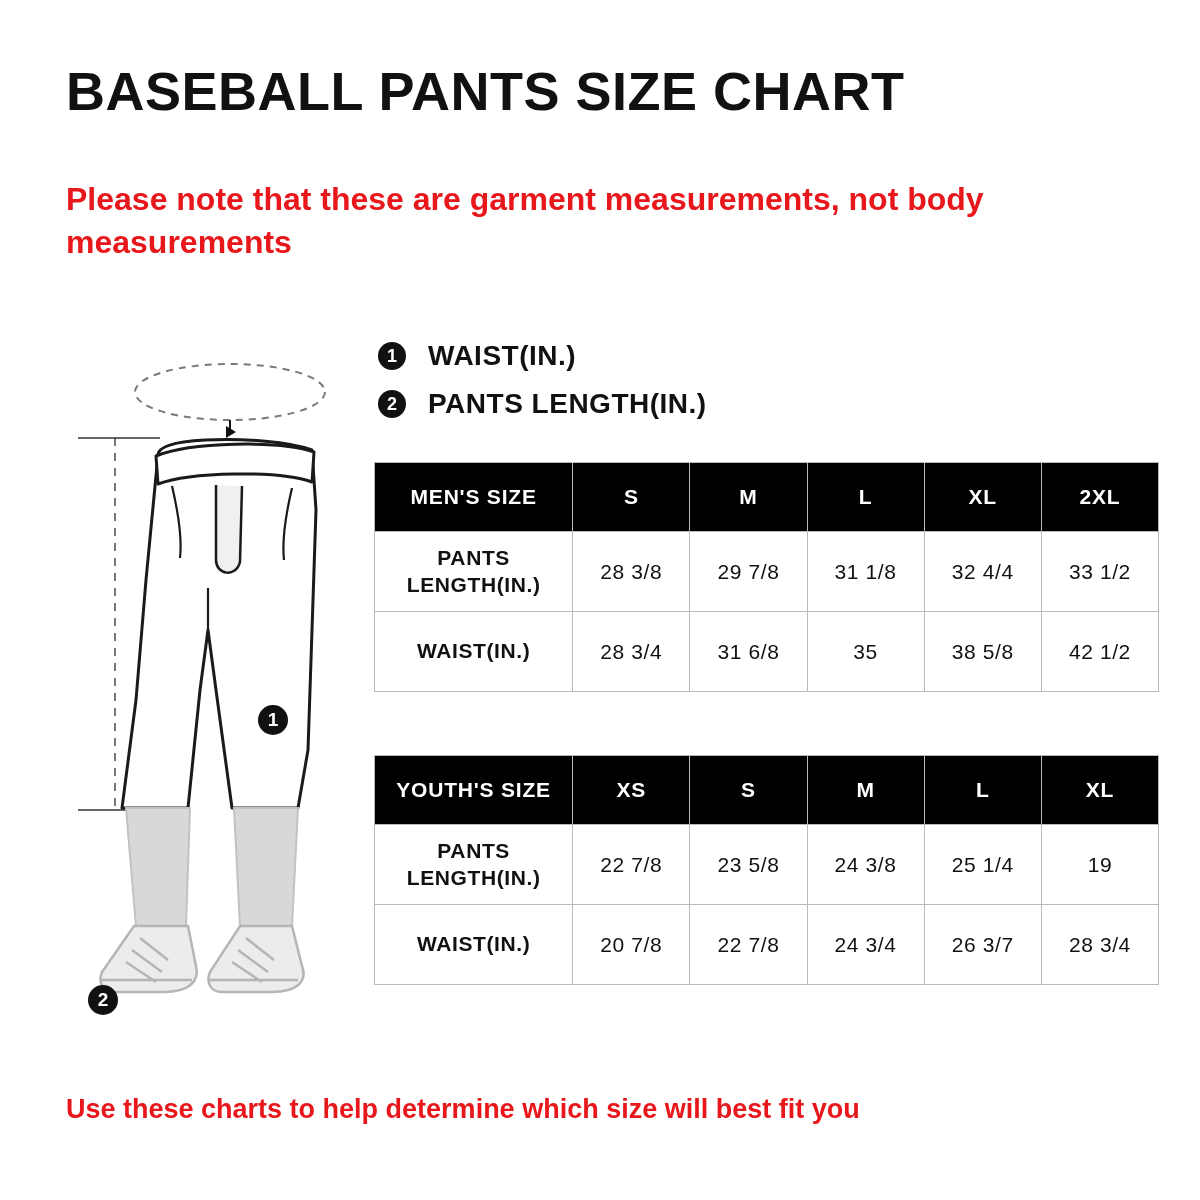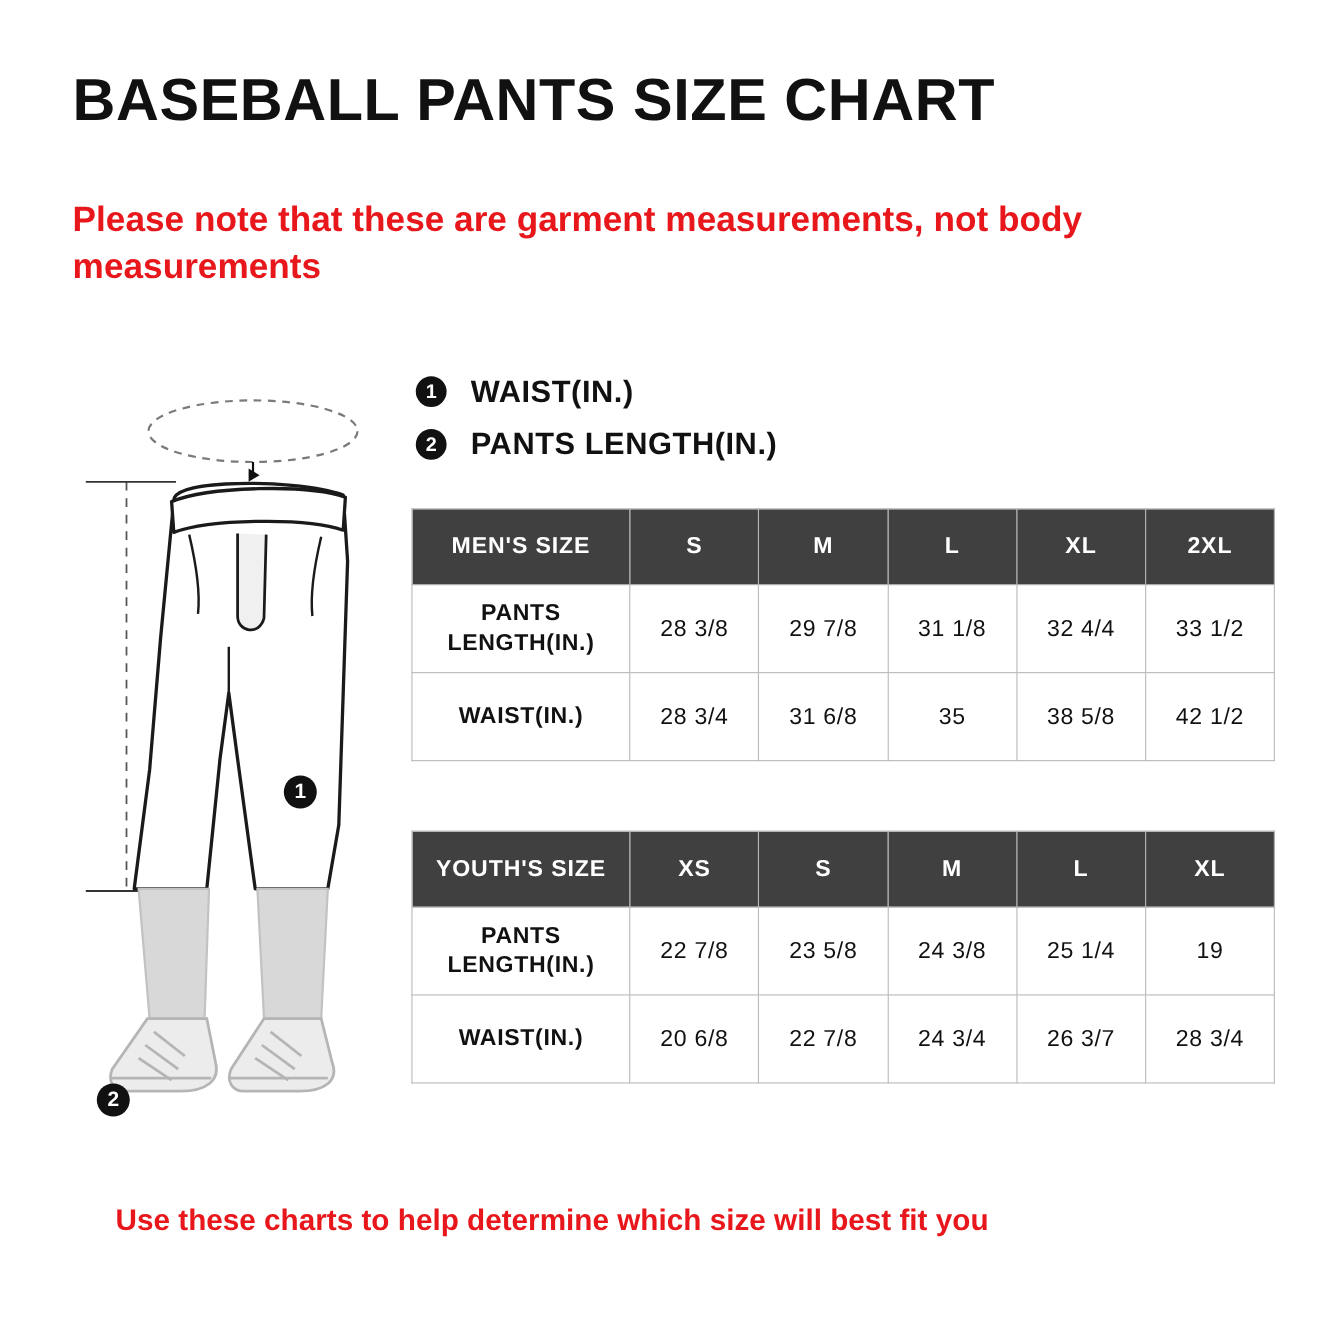--- a/index.html
+++ b/index.html
@@ -47,21 +47,20 @@
 
   .footer-note {
     position: absolute;
     left: 66px;
     top: 1092px;
     width: 1080px;
     font-size: 27px;
     font-weight: bold;
     color: #e8171b;
     line-height: 1.3;
-    margin-left: 39px;
   }
 
   
   .legend {
     position: absolute;
     left: 378px;
     top: 332px;
   }
   .legend-row {
     display: flex;
@@ -140,21 +139,21 @@
   .size-table th, .size-table td {
     border: 1px solid #b9b9b9;
     text-align: center;
     vertical-align: middle;
     font-size: 21px;
     color: #111111;
     font-weight: normal;
     letter-spacing: 0.6px;
   }
   .size-table thead th {
-    background: #404040;
+    background: #000000;
     color: #ffffff;
     font-weight: bold;
     font-size: 21px;
     height: 66px;
     letter-spacing: 0.8px;
   }
   .size-table tbody td {
     height: 77px;
     background: #ffffff;
   }
@@ -292,21 +291,21 @@
       <tr>
         <td class="rowhead">PANTS LENGTH(IN.)</td>
         <td>22 7/8</td>
         <td>23 5/8</td>
         <td>24 3/8</td>
         <td>25 1/4</td>
         <td>19</td>
       </tr>
       <tr>
         <td class="rowhead">WAIST(IN.)</td>
-        <td>20 6/8</td>
+        <td>20 7/8</td>
         <td>22 7/8</td>
         <td>24 3/4</td>
         <td>26 3/7</td>
         <td>28 3/4</td>
       </tr>
     </tbody>
   </table>
 
   <div class="footer-note">Use these charts to help determine which size will best fit you</div>
 

